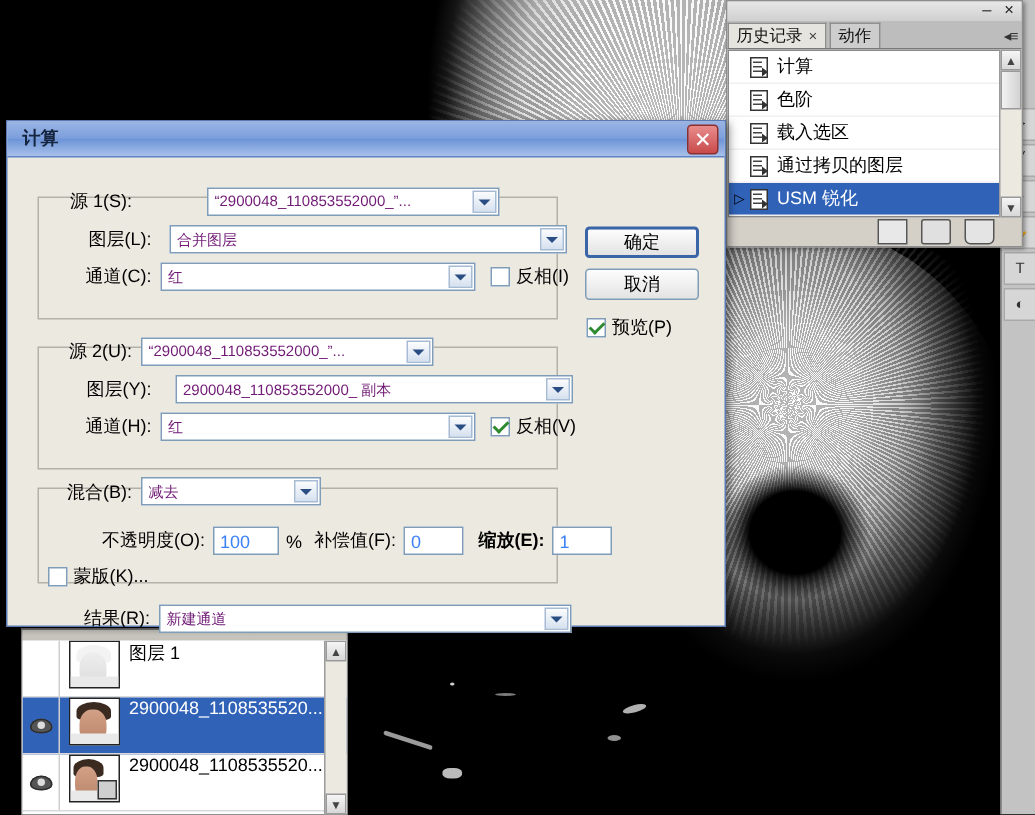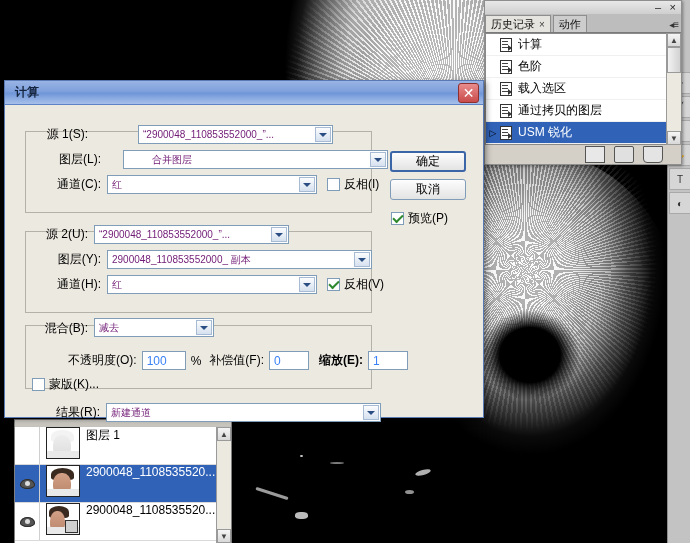--- a/index.html
+++ b/index.html
@@ -315,21 +315,21 @@
       <span class="lbl" style="width:56px;">源 1(S):</span>
       <span class="sel-box" style="width:195px;margin-left:6px;">
         <span class="txt">“2900048_110853552000_”...</span>
         <span class="arrow">
             <i></i>
           </span>
       </span>
     </div>
     <div class="row" style="left:40px;top:45px;">
       <span class="lbl" style="width:56px;">图层(L):</span>
-      <span class="sel-box" style="width:265px;margin-left:22px;padding-left:24px;">
+      <span class="sel-box" style="width:265px;margin-left:12px;">
         <span class="txt">合并图层</span>
         <span class="arrow">
             <i></i>
           </span>
       </span>
     </div>
     <div class="row" style="left:40px;top:70px;">
       <span class="lbl" style="width:56px;">通道(C):</span>
       <span class="sel-box" style="width:210px;margin-left:6px;">
         <span class="txt">红</span>
@@ -344,21 +344,21 @@
     <fieldset class="grp" style="left:20px;top:126px;width:345px;height:80px;"></fieldset>
     <div class="row" style="left:27px;top:120px;">
       <span class="lbl" style="width:56px;">源 2(U):</span>
       <span class="sel-box" style="width:195px;margin-left:6px;">
         <span class="txt">“2900048_110853552000_”...</span>
         <span class="arrow">
             <i></i>
           </span>
       </span>
     </div>
-    <div class="row" style="left:40px;top:145px;">
+    <div class="row" style="left:40px;top:145px;gap:10px;">
       <span class="lbl" style="width:56px;">图层(Y):</span>
       <span class="sel-box" style="width:265px;margin-left:6px;">
         <span class="txt">2900048_110853552000_ 副本</span>
         <span class="arrow">
             <i></i>
           </span>
       </span>
     </div>
     <div class="row" style="left:40px;top:170px;">
       <span class="lbl" style="width:56px;">通道(H):</span>

